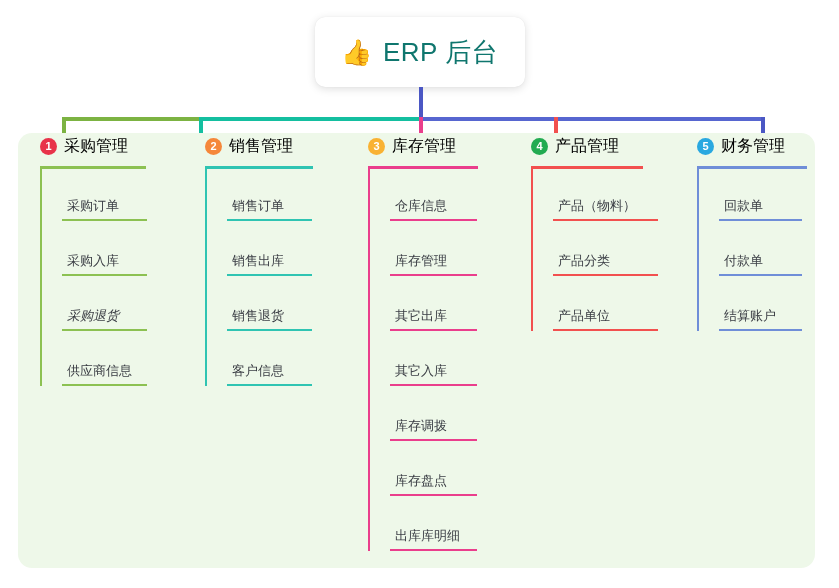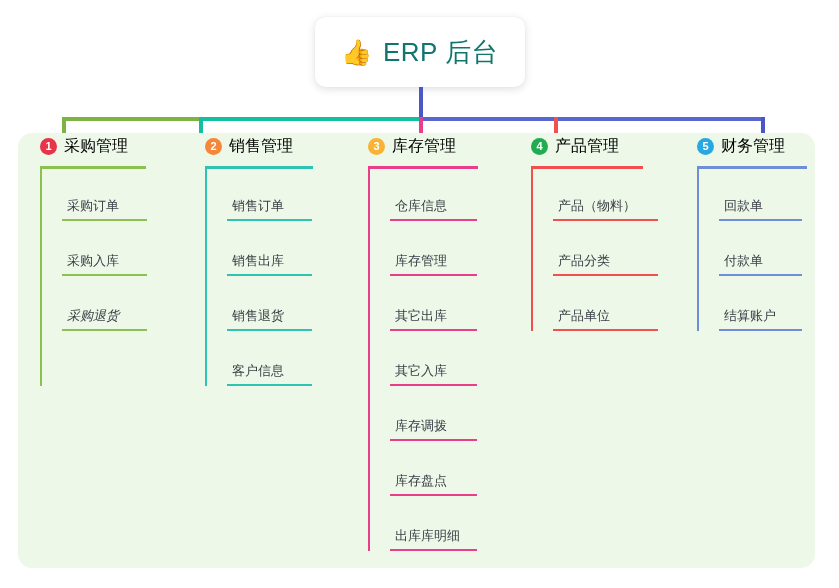--- a/index.html
+++ b/index.html
@@ -103,20 +103,24 @@
             <div class="leaf-rule" style="width: 85px; background: rgb(140, 193, 82);"></div>
           </div>
           <div class="leaf" style="top: 119px; width: 85px; height: 24px;">
             <span class="leaf-label">采购入库</span>
             <div class="leaf-rule" style="width: 85px; background: rgb(140, 193, 82);"></div>
           </div>
           <div class="leaf" style="top: 174px; width: 85px; height: 24px; font-style: italic;">
             <span class="leaf-label">采购退货</span>
             <div class="leaf-rule" style="width: 85px; background: rgb(140, 193, 82);"></div>
           </div>
+          <div class="leaf" style="top: 229px; width: 85px; height: 24px;">
+            <span class="leaf-label">供应商信息</span>
+            <div class="leaf-rule" style="width: 85px; background: rgb(140, 193, 82);"></div>
+          </div>
         </div>
         <div class="column" style="left: 187px;">
           <div class="col-header">
             <span class="badge" style="background: rgb(245, 135, 58);">2</span>
             <span class="col-title">销售管理</span>
           </div>
           <div class="col-rule" style="width: 108px; background: rgb(47, 196, 178);"></div>
           <div class="spine" style="height: 217px; background: rgb(47, 196, 178);"></div>
           <div class="leaf" style="top: 64px; width: 85px; height: 24px; text-align: right;">
             <span class="leaf-label">销售订单</span>

